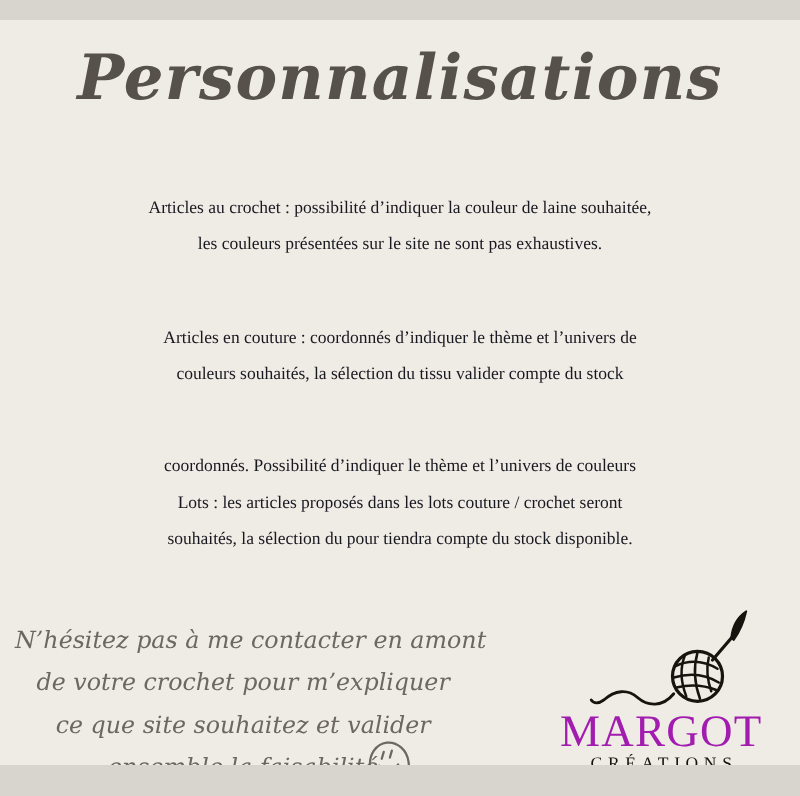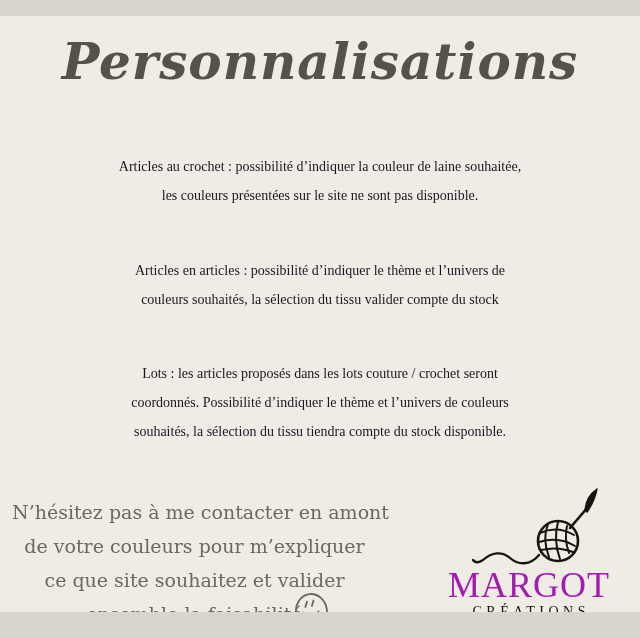--- a/index.html
+++ b/index.html
@@ -39,20 +39,21 @@
   .para-crochet { top: 136px; }
   .para-couture { top: 240px; }
   .para-lots    { top: 343px; }
   .note {
     position: absolute;
     left: 12px;
     top: 479px;
     width: 365px;
     text-align: center;
     font-family: "DejaVu Serif", serif;
+    font-style: italic;
     color: #6d6761;
     font-size: 19px;
     line-height: 34px;
   }
   .note .nline { white-space: nowrap; }
   .smiley {
     position: absolute;
     left: 292px;
     top: 573px;
   }
@@ -94,37 +95,37 @@
 </style>
 </head>
 <body>
 
 <div class="canvas">
 
   <h1 class="title">Personnalisations</h1>
 
   <div class="para para-crochet">
     <div class="pline">Articles au crochet : possibilité d’indiquer la couleur de laine souhaitée,</div>
-    <div class="pline">les couleurs présentées sur le site ne sont pas disponible.</div>
+    <div class="pline">les couleurs présentées sur le site ne sont pas exhaustives.</div>
   </div>
 
   <div class="para para-couture">
-    <div class="pline">Articles en articles : possibilité d’indiquer le thème et l’univers de</div>
+    <div class="pline">Articles en couture : coordonnés d’indiquer le thème et l’univers de</div>
     <div class="pline">couleurs souhaités, la sélection du tissu valider compte du stock</div>
   </div>
 
   <div class="para para-lots">
+    <div class="pline">coordonnés. Possibilité d’indiquer le thème et l’univers de couleurs</div>
     <div class="pline">Lots : les articles proposés dans les lots couture / crochet seront</div>
-    <div class="pline">coordonnés. Possibilité d’indiquer le thème et l’univers de couleurs</div>
-    <div class="pline">souhaités, la sélection du tissu tiendra compte du stock disponible.</div>
+    <div class="pline">souhaités, la sélection du pour tiendra compte du stock disponible.</div>
   </div>
 
   <div class="note">
     <div class="nline">N’hésitez pas à me contacter en amont</div>
-    <div class="nline">de votre couleurs pour m’expliquer</div>
+    <div class="nline">de votre crochet pour m’expliquer</div>
     <div class="nline">ce que site souhaitez et valider</div>
     <div class="nline">ensemble la faisabilité</div>
   </div>
 
   <svg class="smiley" width="42" height="46" viewBox="0 0 42 46">
     <g fill="none" stroke="#6d6761" stroke-width="1.8" stroke-linecap="round">
       <ellipse cx="19.5" cy="22.5" rx="15.5" ry="17.5" transform="rotate(-7 19.5 22.5)"></ellipse>
       <path d="M15 12.5 L13.4 18"></path>
       <path d="M21.5 11.5 L19.9 17"></path>
       <path d="M11.5 23.5 Q19 32 26.5 22.5"></path>

